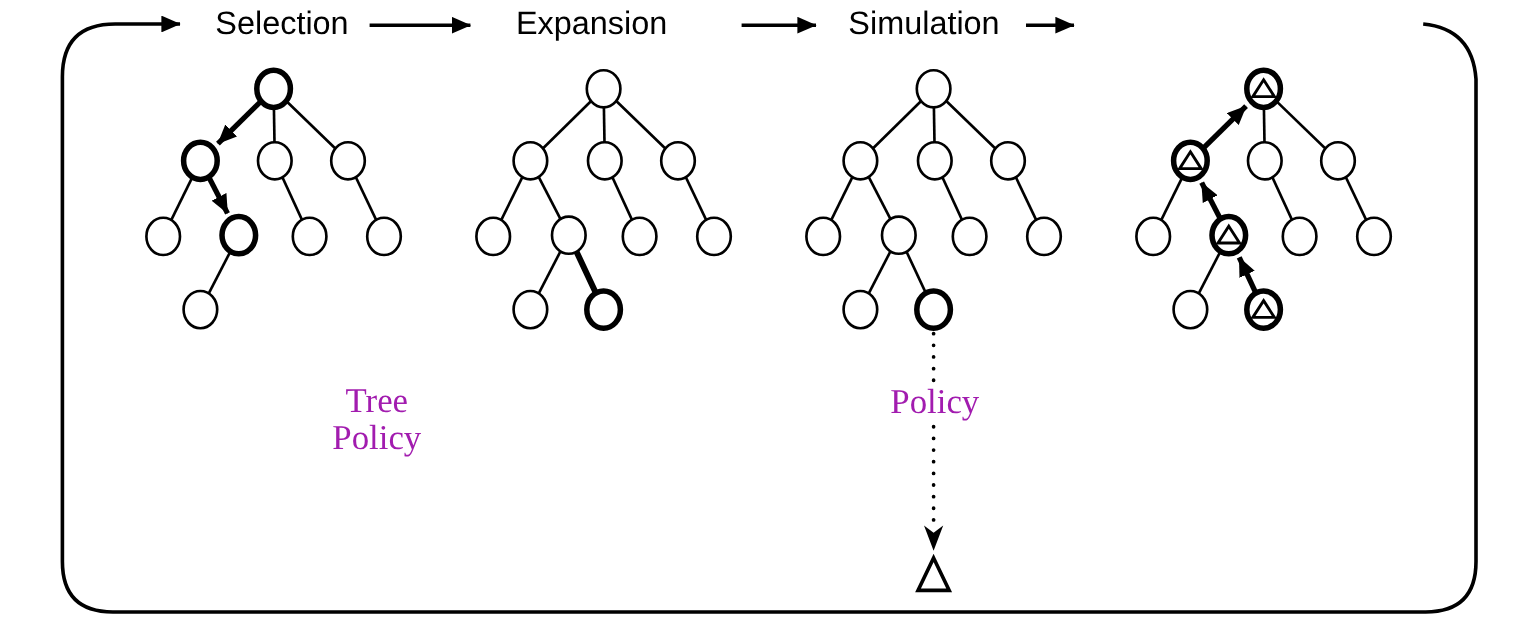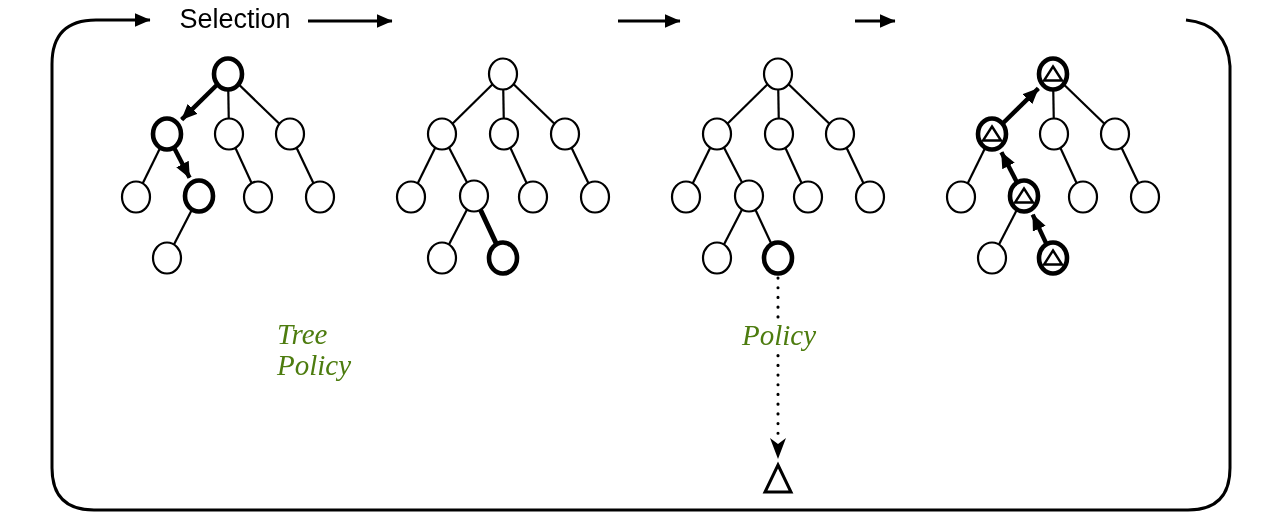--- a/index.html
+++ b/index.html
@@ -1,23 +1,23 @@
 <!DOCTYPE html>
 <html><head>
 <meta charset="utf-8">
 <style>
   html,body{margin:0;padding:0;background:#ffffff;}
   .stage{position:relative;width:1258px;height:530px;background:#ffffff;overflow:hidden;
          font-family:"Liberation Sans",sans-serif;color:#000;}
   svg{position:absolute;left:0;top:0;}
   .phase{position:absolute;top:4px;transform:translateX(-50%);
          font-size:27px;line-height:30px;white-space:nowrap;color:#000;}
-  .policy{position:absolute;transform:translateX(-50%);
-          font-family:"Liberation Serif",serif;font-style:italic;font-size:29px;
-          line-height:31px;background:#ffffff;padding:0 4px;color:#4d7c0f;}
+  .policy{position:absolute;transform:translateX(-50%);text-align:center;
+          font-family:"Liberation Serif",serif;font-size:29px;
+          line-height:31px;background:#ffffff;padding:0 4px;color:#a21caf;}
   .stroke3{stroke:#000;stroke-width:3;fill:none;}
   .edge{stroke:#000;stroke-width:2.2;}
   .edge-bold{stroke:#000;stroke-width:5;stroke-linecap:round;}
   .arrow-bold{stroke:#000;stroke-width:4.4;}
   .node{fill:#fff;stroke:#000;stroke-width:2.2;}
   .node-bold{fill:#fff;stroke:#000;stroke-width:4.6;}
   .node-tri{fill:none;stroke:#000;stroke-width:2.4;stroke-linejoin:miter;}
   .dotted{stroke:#000;stroke-width:3.1;stroke-linecap:round;stroke-dasharray:0.1 9.6;}
   .solid-head{fill:#000;stroke:none;}
   .outcome-tri{fill:none;stroke:#000;stroke-width:3;stroke-linejoin:miter;}
@@ -124,20 +124,22 @@
           <ellipse cx="1053" cy="258" rx="14" ry="15.5" class="node-bold"></ellipse>
           <polygon points="1053,250.5 1062,264.5 1044,264.5" class="node-tri"></polygon>
         </g>
         <line x1="778" y1="278" x2="778" y2="437" class="dotted"></line>
         <polygon points="770,438 778,459 786,438 778,444" class="solid-head"></polygon>
         <polygon points="778,465 791,492 765,492" class="outcome-tri"></polygon>
       </g>
   </svg>
 
   <div class="phase" style="left:235px">Selection</div>
+  <div class="phase" style="left:493px">Expansion</div>
+  <div class="phase" style="left:770px">Simulation</div>
 
   <div class="policy" style="left:314px;top:319px">
     <div>Tree</div>
     <div>Policy</div>
   </div>
   <div class="policy" style="left:779px;top:320px">
     <div>Policy</div>
   </div>
 
 </div>

